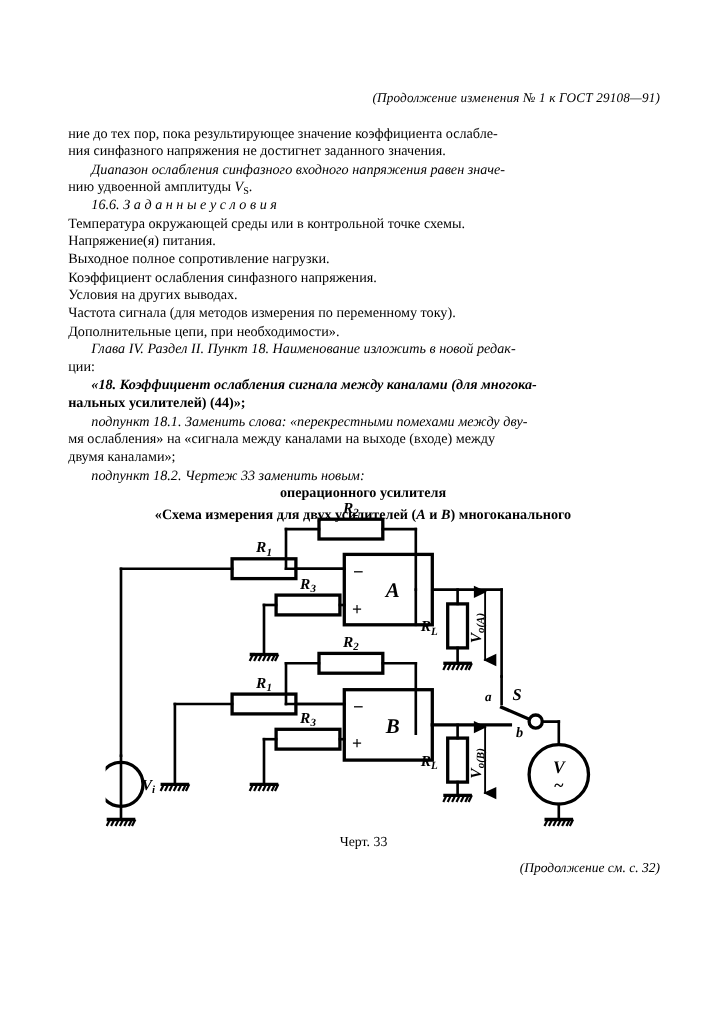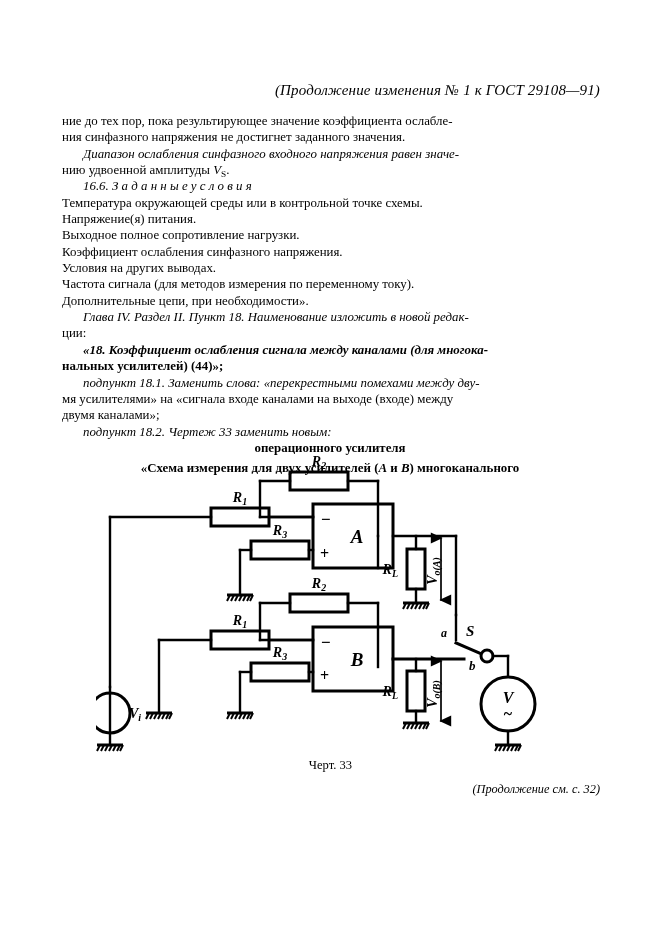--- a/index.html
+++ b/index.html
@@ -24,21 +24,21 @@
   }
 
   
   .running-head {
     position: absolute;
     left: 60px;
     top: 82px;
     width: 540px;
     text-align: right;
     font-style: italic;
-    font-size: 15px;
+    font-size: 12px;
     letter-spacing: 0.15px;
   }
 
   
   .textblock {
     position: absolute;
     left: 62px;
     top: 113px;
     width: 536px;
     font-size: 12.9px;
@@ -133,21 +133,21 @@
       <span>«18. Коэффициент ослабления сигнала между каналами (для многока-</span>
     </p>
     <p class="para nojust bold">
       <span>нальных усилителей) (44)»;</span>
     </p>
 
     <p class="para indent">
       <span>подпункт 18.1. Заменить слова: «перекрестными помехами между дву-</span>
     </p>
     <p class="para">
-      <span>мя усилителями» на «сигнала входе каналами на выходе (входе) между</span>
+      <span>мя ослабления» на «сигнала между каналами на выходе (входе) между</span>
     </p>
     <p class="para nojust">
       <span>двумя каналами»;</span>
     </p>
 
     <p class="para indent nojust">подпункт 18.2. Чертеж 33 заменить новым:</p>
 
     <p class="para bold" style="text-align:center;">операционного усилителя</p>
     <p class="para bold" style="text-align:center; margin-top:4px;"><span>«Схема измерения для двух усилителей (</span><span class="ital">A</span><span> и </span><span class="ital">B</span><span>) многоканального</span></p>
   </div>

